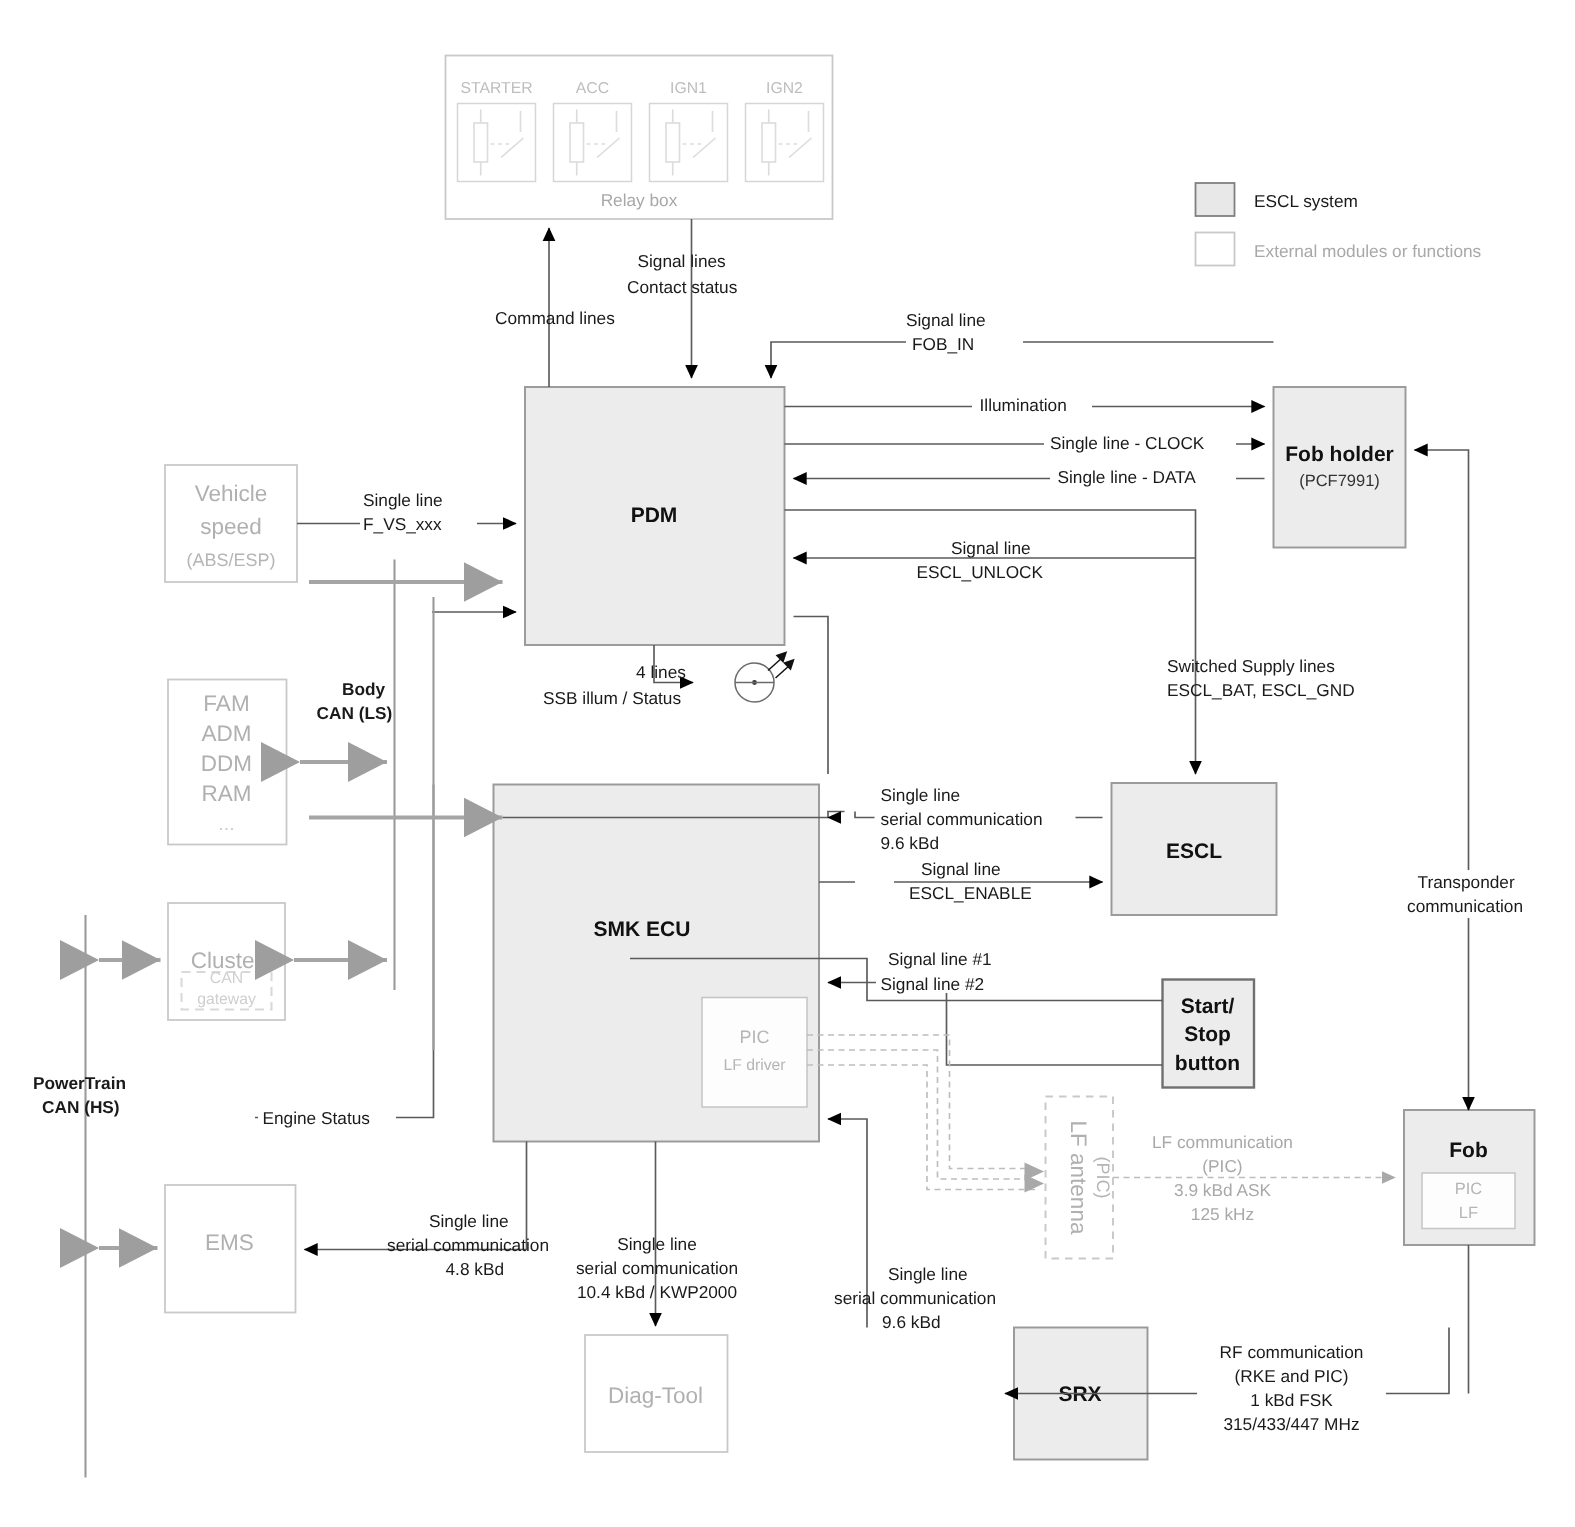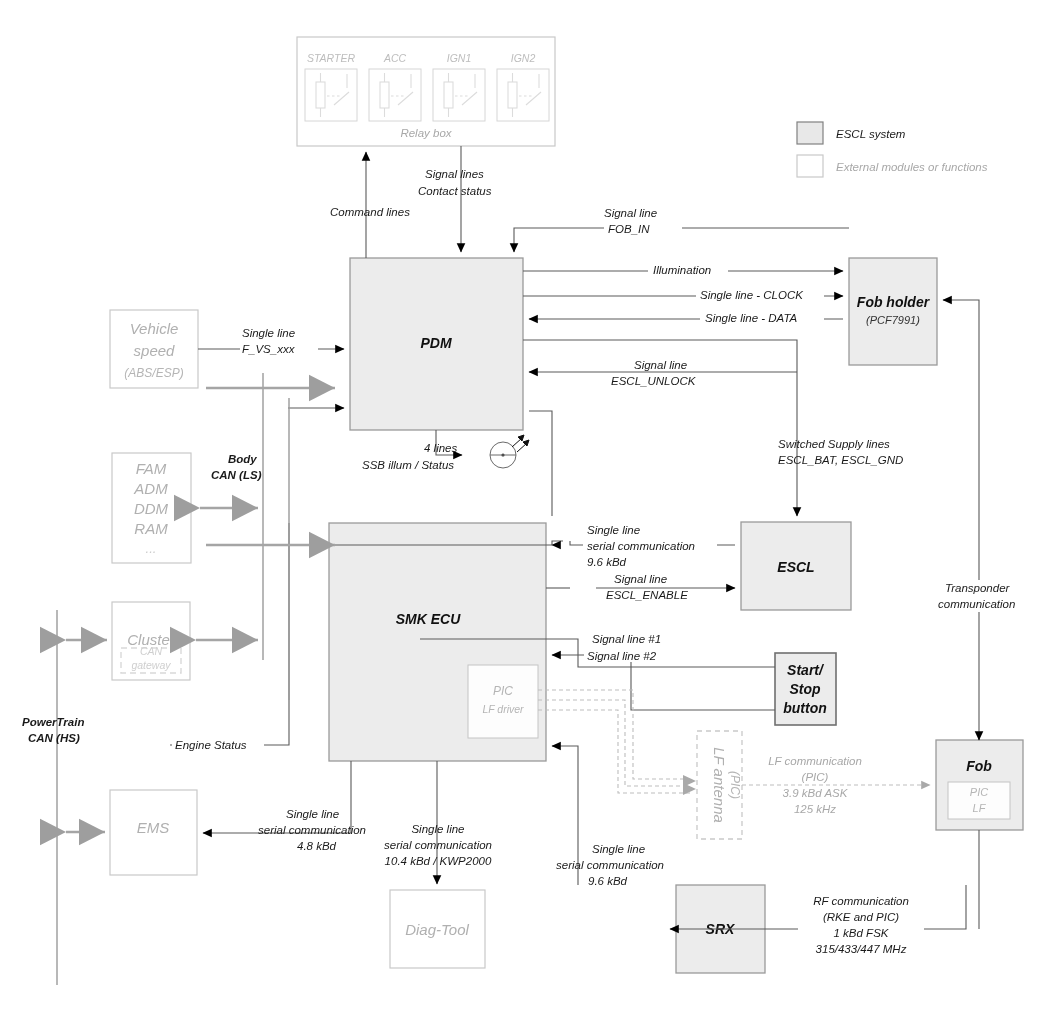--- a/index.html
+++ b/index.html
@@ -1,17 +1,17 @@
 <!DOCTYPE html>
 <html><head>
 <meta charset="utf-8">
 <style>
   html,body{margin:0;padding:0;background:#ffffff;}
   body{width:1050px;height:1018px;font-family:"Liberation Sans",sans-serif;}
-  #stage{position:relative;width:1050px;height:1018px;overflow:hidden;background:#fff;font-style:italic;}
+  #stage{position:relative;width:1050px;height:1018px;overflow:hidden;background:#fff;}
   svg{position:absolute;left:0;top:0;}
   text{font-family:"Liberation Sans",sans-serif;}
   .lbl{font-size:11.5px;fill:#1a1a1a;}
   .lbl-grey{font-size:11.5px;fill:#a8a8a8;}
   .bold{font-weight:bold;}
   .blk-title{font-size:14px;font-weight:bold;fill:#111;}
   .blk-title-grey{font-size:15px;fill:#b0b0b0;}
   .blk-sub{font-size:11px;fill:#333;}
   .blk-sub-grey{font-size:12px;fill:#b5b5b5;}
   .sm{font-size:10.5px;fill:#bdbdbd;}

